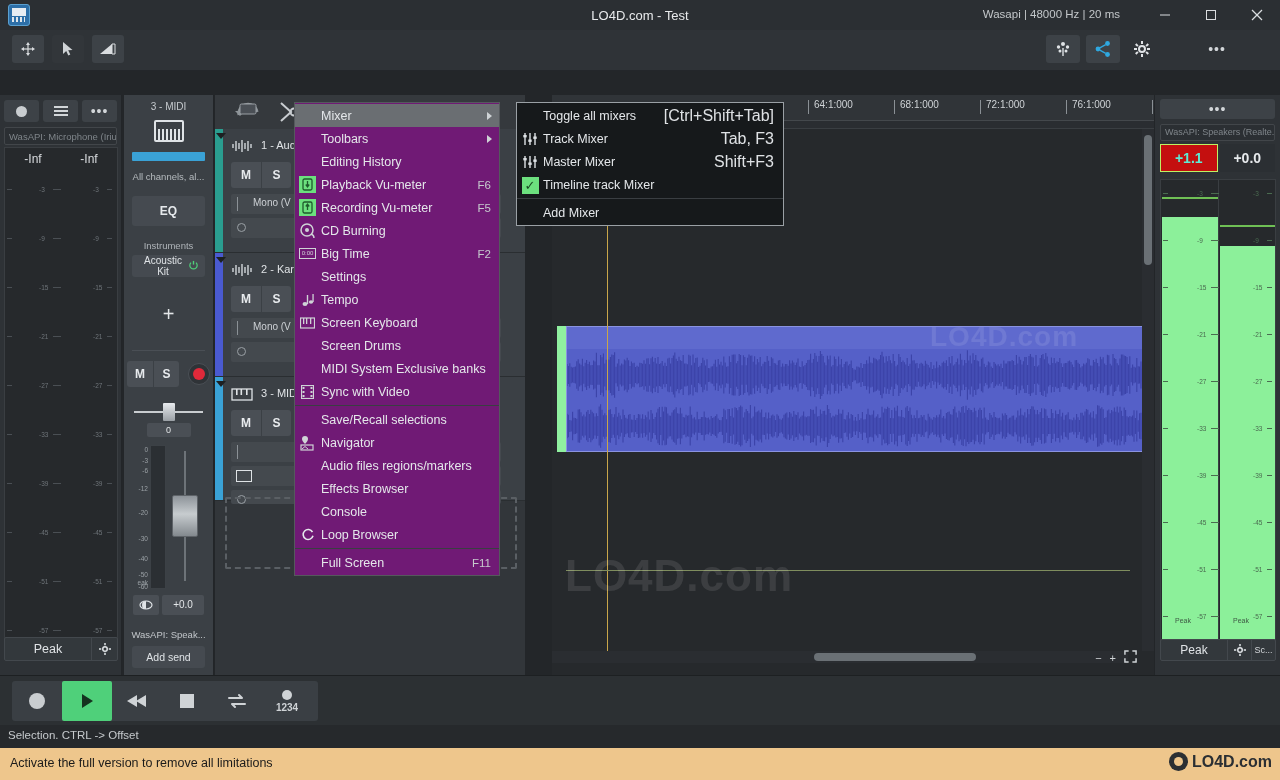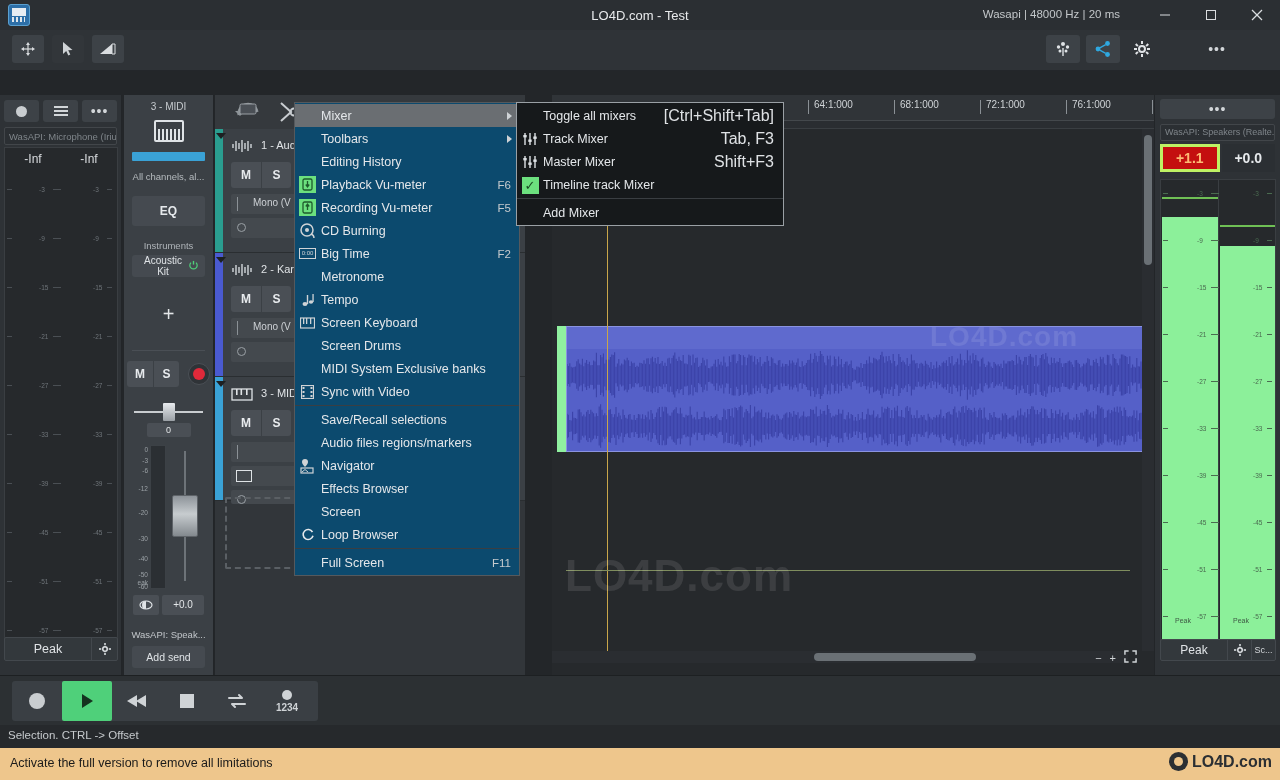--- a/index.html
+++ b/index.html
@@ -211,39 +211,39 @@
   
   .rightpanel { position:absolute; right:0; top:24px; width:126px; height:580px; background:#2e3236;
                 border-left:1px solid #222528;}
   .rp-btnrow { padding:4px 5px 2px; }
   .rp-btn { height:20px; background:#3d4247; border-radius:3px; display:flex;align-items:center;justify-content:center;}
   .rp-devname { margin:3px 5px 0; height:17px; border:1px solid #42464a; border-radius:2px;
       font-size:9px; color:#7f858a; padding:2px 4px; overflow:hidden; white-space:nowrap; background:#2b2f33;}
   .rp-valrow { display:flex; margin:3px 5px 0; height:28px; gap:2px; }
   .rp-val { flex:1; display:flex;align-items:center;justify-content:center;
             font-size:14px; font-weight:bold; }
-  .rp-val.red { background:#c40f0f; color:#fdba74; border:3px solid #bef264; }
+  .rp-val.red { background:#c40f0f; color:#5eead4; border:1px solid #bef264; }
   .rp-val.norm { background:#2b2f33; color:#e6e9ec; }
   .rp-meterbox { position:absolute; left:5px; top:84px; width:116px; height:470px; background:#26292c;
                  border:1px solid #3a3e42; overflow:hidden; }
   .rp-fill { position:absolute; bottom:0; width:56px; background:#8cf09a; }
   .rp-fill.left { left:1px; }
   .rp-fill.right { left:59px; }
   .rp-peakline { position:absolute; height:2px; background:#6fbf55; }
   .rp-divider { position:absolute; left:57px; top:0; bottom:0; width:1px; background:#3a3e42; }
   .rp-peakbar { position:absolute; left:5px; bottom:14px; width:116px; height:22px;
       background:#33383c; border:1px solid #43484d; border-radius:2px; display:flex; align-items:center;}
   .rp-peakbar .lbl { flex:1; text-align:center; font-size:12px; color:#e0e3e6; }
   .rp-peakbar .gear,.rp-peakbar .sc { width:24px; display:flex;align-items:center;justify-content:center;
       border-left:1px solid #43484d; height:100%; font-size:9px; color:#d5d8db;}
 
   
   .dropdown {
-    position:absolute; left:294px; top:31px; width:226px;
-    background:#0c4a6e; border:1px solid #55595d; z-index:50;
+    position:absolute; left:294px; top:31px; width:206px;
+    background:#701a75; border:1px solid #55595d; z-index:50;
     padding:1px 0;
   }
   .mi { position:relative; height:23px; display:flex; align-items:center;
         font-size:12.5px; color:#e4e7ea; padding-left:26px; padding-right:8px; }
   .mi.sel { background:#6a6e72; }
   .mi .ic { position:absolute; left:3px; top:2px; width:19px; height:19px;
             display:flex; align-items:center; justify-content:center; }
   .mi .key { margin-left:auto; font-size:11.5px; color:#c6cacd; }
   .mi .submark { position:absolute; right:7px; top:8px; width:0;height:0;
       border-top:4px solid transparent;border-bottom:4px solid transparent;border-left:5px solid #cfd3d6;}
@@ -1711,21 +1711,21 @@
           <span>CD Burning</span>
         </div>
         <div class="mi">
           <span class="ic">
             <span style="border:1px solid #cfd3d6;font-size:6px;color:#cfd3d6;padding:1px 2px;line-height:7px;">0:00</span>
           </span>
           <span>Big Time</span>
           <span class="key">F2</span>
         </div>
         <div class="mi">
-          <span>Metronome</span>
+          <span>Settings</span>
         </div>
         <div class="mi">
           <span class="ic">
             <svg width="14" height="14" viewBox="0 0 14 14">
               <ellipse cx="4" cy="11" rx="2.5" ry="2" fill="#cfd3d6"></ellipse>
               <rect x="5.8" y="2" width="1.4" height="9" fill="#cfd3d6"></rect>
               <ellipse cx="10" cy="9" rx="2.2" ry="1.8" fill="#cfd3d6"></ellipse>
               <rect x="11.4" y="1" width="1.3" height="8" fill="#cfd3d6"></rect>
             </svg>
           </span>
@@ -1764,37 +1764,37 @@
               </g>
             </svg>
           </span>
           <span>Sync with Video</span>
         </div>
         <div class="msep"></div>
         <div class="mi">
           <span>Save/Recall selections</span>
         </div>
         <div class="mi">
-          <span>Audio files regions/markers</span>
-        </div>
-        <div class="mi">
           <span class="ic">
             <svg width="15" height="16" viewBox="0 0 15 16">
               <path d="M5 1 a3 3 0 0 1 3 3 c0 2 -3 5 -3 5 s-3 -3 -3 -5 a3 3 0 0 1 3 -3 z" fill="#cfd3d6"></path>
               <rect x="1" y="10" width="12" height="5" fill="none" stroke="#cfd3d6" stroke-width="1.2"></rect>
               <path d="M2 14 L5 11.5 L8 14" fill="none" stroke="#cfd3d6" stroke-width="1"></path>
             </svg>
           </span>
           <span>Navigator</span>
         </div>
         <div class="mi">
+          <span>Audio files regions/markers</span>
+        </div>
+        <div class="mi">
           <span>Effects Browser</span>
         </div>
         <div class="mi">
-          <span>Screen</span>
+          <span>Console</span>
         </div>
         <div class="mi">
           <span class="ic">
             <svg width="14" height="14" viewBox="0 0 14 14">
               <path d="M11.5 4 A5 5 0 1 0 12 7.8" fill="none" stroke="#e6e9ec" stroke-width="1.6"></path>
             </svg>
           </span>
           <span>Loop Browser</span>
         </div>
         <div class="msep"></div>

